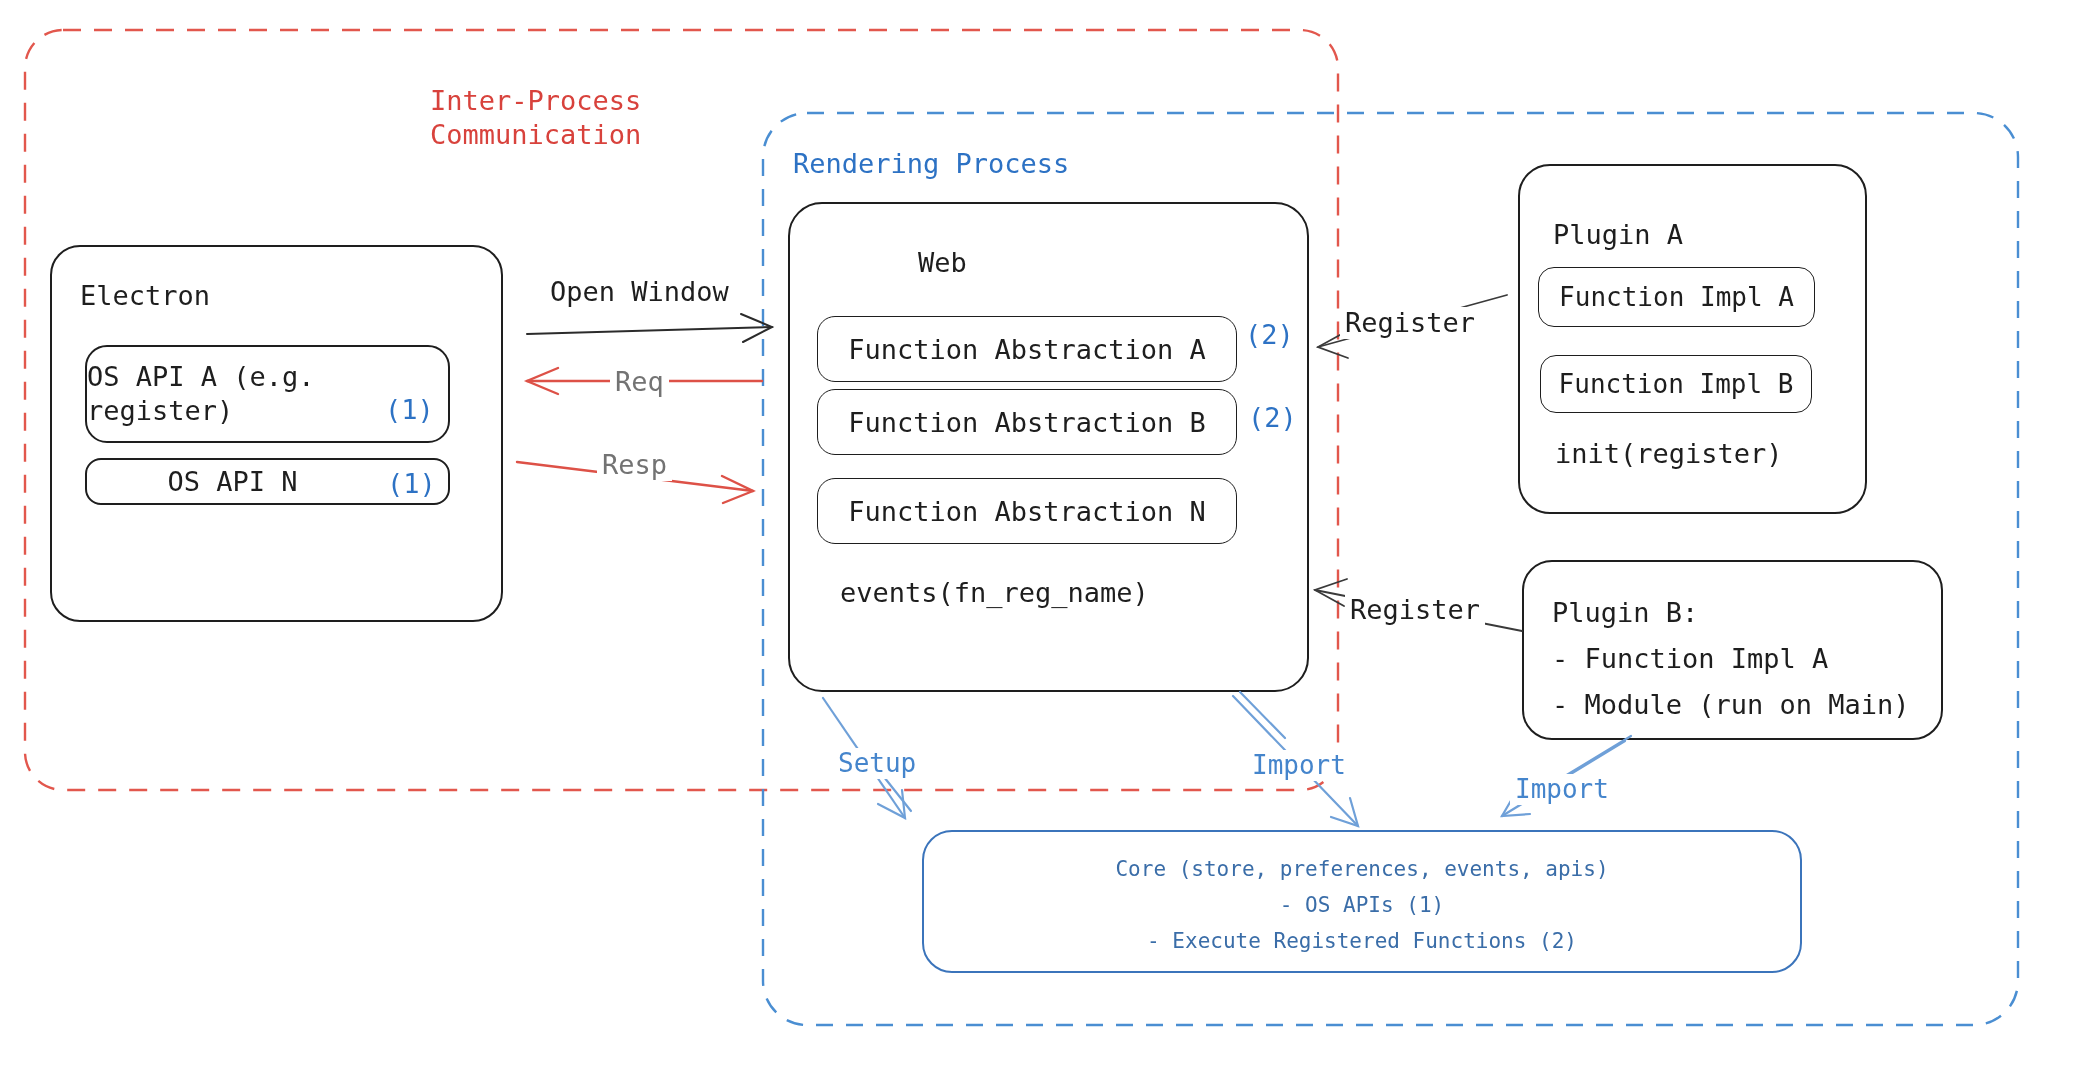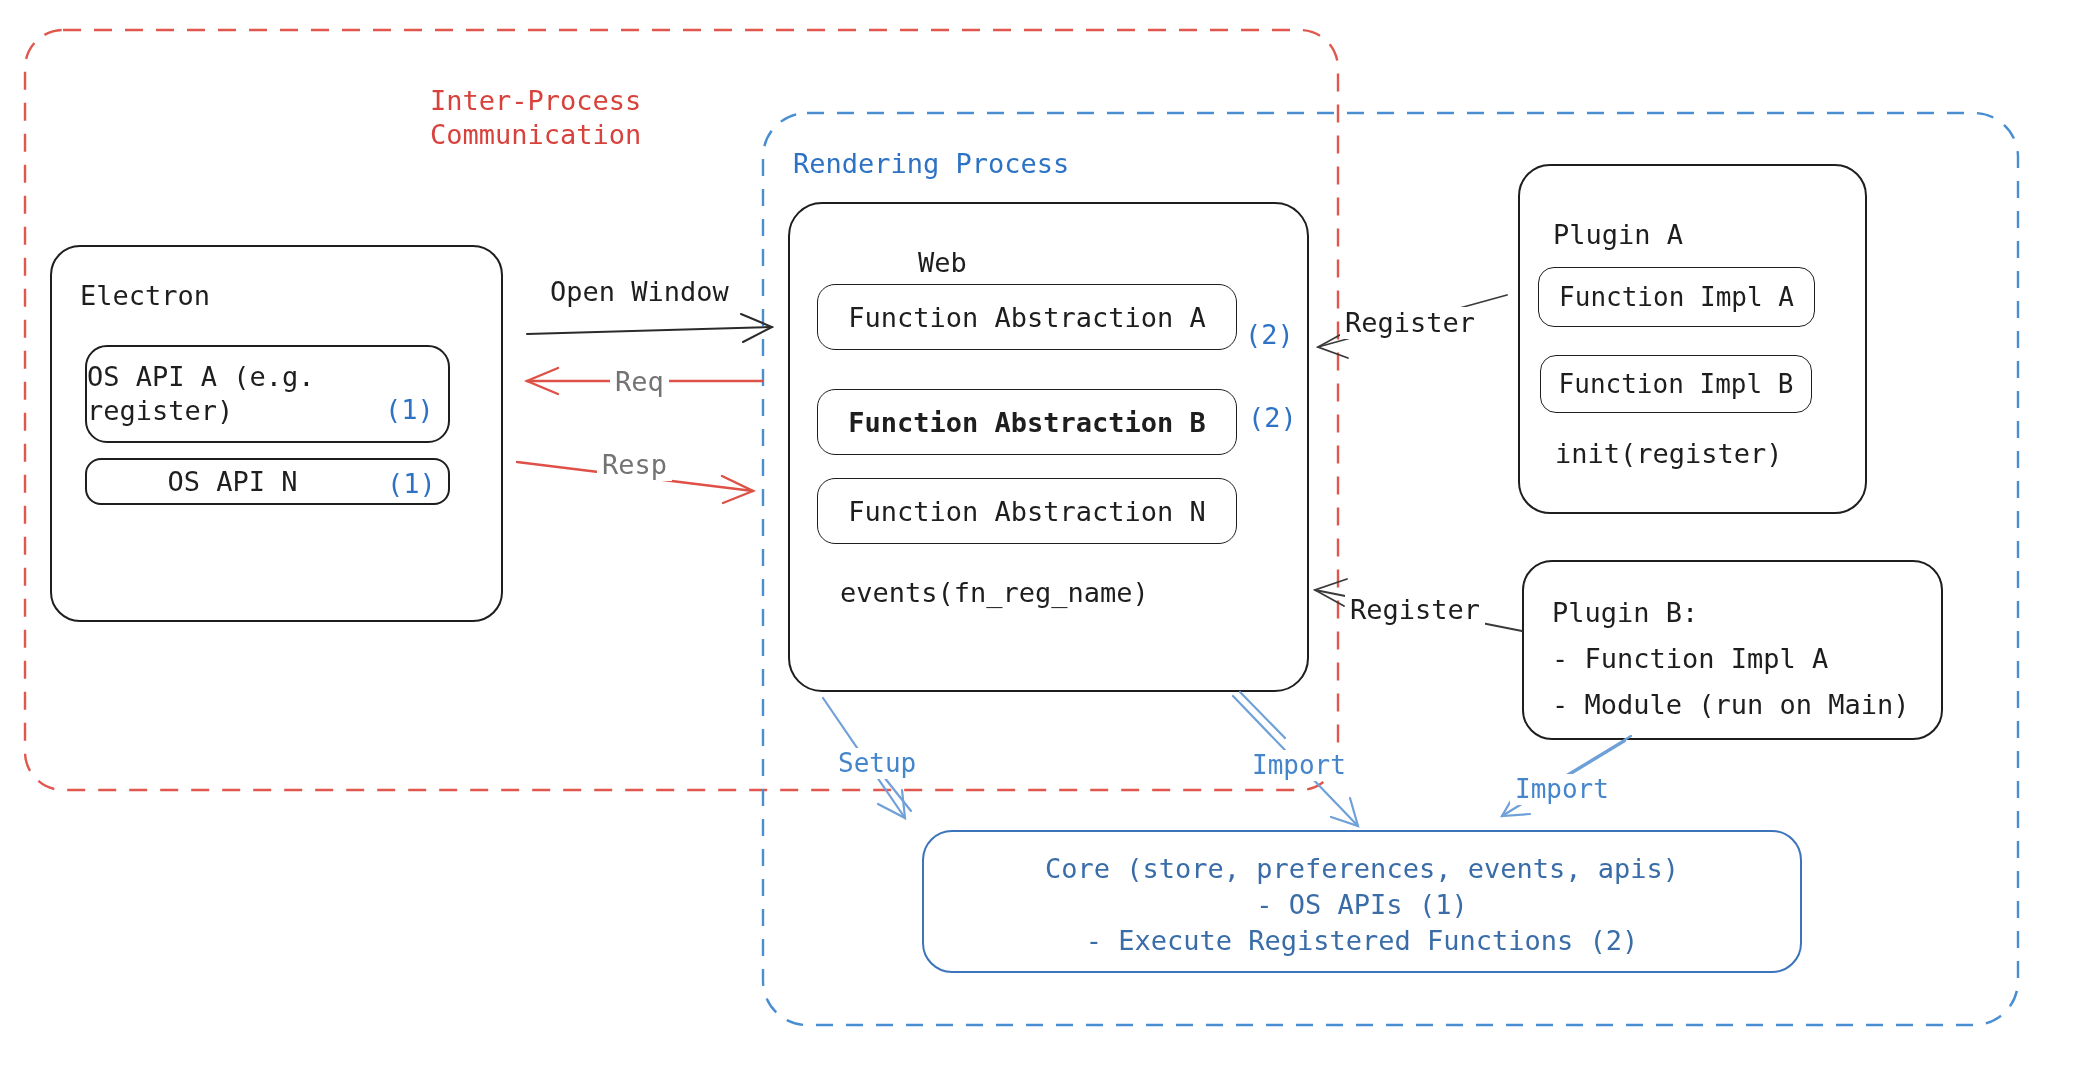--- a/index.html
+++ b/index.html
@@ -27,42 +27,42 @@
            padding-right:70px;font-size:27px;}
   .badge{position:absolute;color:#2d72c4;font-size:27px;z-index:4;}
   .badge-a1{left:385px;top:394px;}
   .badge-n1{left:387px;top:468px;}
 
   
   .web-box{left:788px;top:202px;width:521px;height:490px;border-radius:34px;}
   .web-lbl{left:918px;top:247px;}
   .fa{left:817px;width:420px;height:66px;border-radius:18px;
       display:flex;align-items:center;justify-content:center;font-size:27px;border-width:1.8px;}
-  .fa-a{top:284px;} .fa-b{top:389px;font-weight:bold;} .fa-n{top:478px;}
+  .fa-a{top:316px;} .fa-b{top:389px;} .fa-n{top:478px;}
   .badge-2a{left:1245px;top:319px;}
   .badge-2b{left:1248px;top:402px;}
   .execute-lbl{left:840px;top:577px;}
 
   
   .plugin-a-box{left:1518px;top:164px;width:349px;height:350px;border-radius:32px;}
   .plugin-a-lbl{left:1553px;top:219px;}
   .impl{border-radius:16px;display:flex;align-items:center;justify-content:center;
         font-size:26px;border-width:1.8px;}
   .impl-a{left:1538px;top:267px;width:277px;height:60px;}
   .impl-b{left:1540px;top:355px;width:272px;height:58px;}
   .init-lbl{left:1555px;top:438px;}
 
   
   .plugin-b-box{left:1522px;top:560px;width:421px;height:180px;border-radius:30px;}
   .plugin-b-text{left:1552px;top:590px;font-size:27px;line-height:46px;}
 
   
   .core-box{left:922px;top:830px;width:880px;height:143px;border-radius:30px;border-color:#3b74bb;}
   .core-text{left:922px;top:851px;width:880px;text-align:center;color:#3a6da8;
-             font-size:27px;line-height:36px;z-index:4;}
+             font-size:21px;line-height:36px;z-index:4;}
 
   
   .openwin-lbl{left:550px;top:276px;}
   .req-lbl{left:610px;top:366px;}
   .resp-lbl{left:597px;top:449px;}
   .reg-a-lbl{left:1340px;top:307px;}
   .reg-b-lbl{left:1345px;top:594px;}
   .setup-lbl{left:833px;top:748px;}
   .import-web-lbl{left:1247px;top:750px;}
   .import-plugin-lbl{left:1510px;top:774px;}

